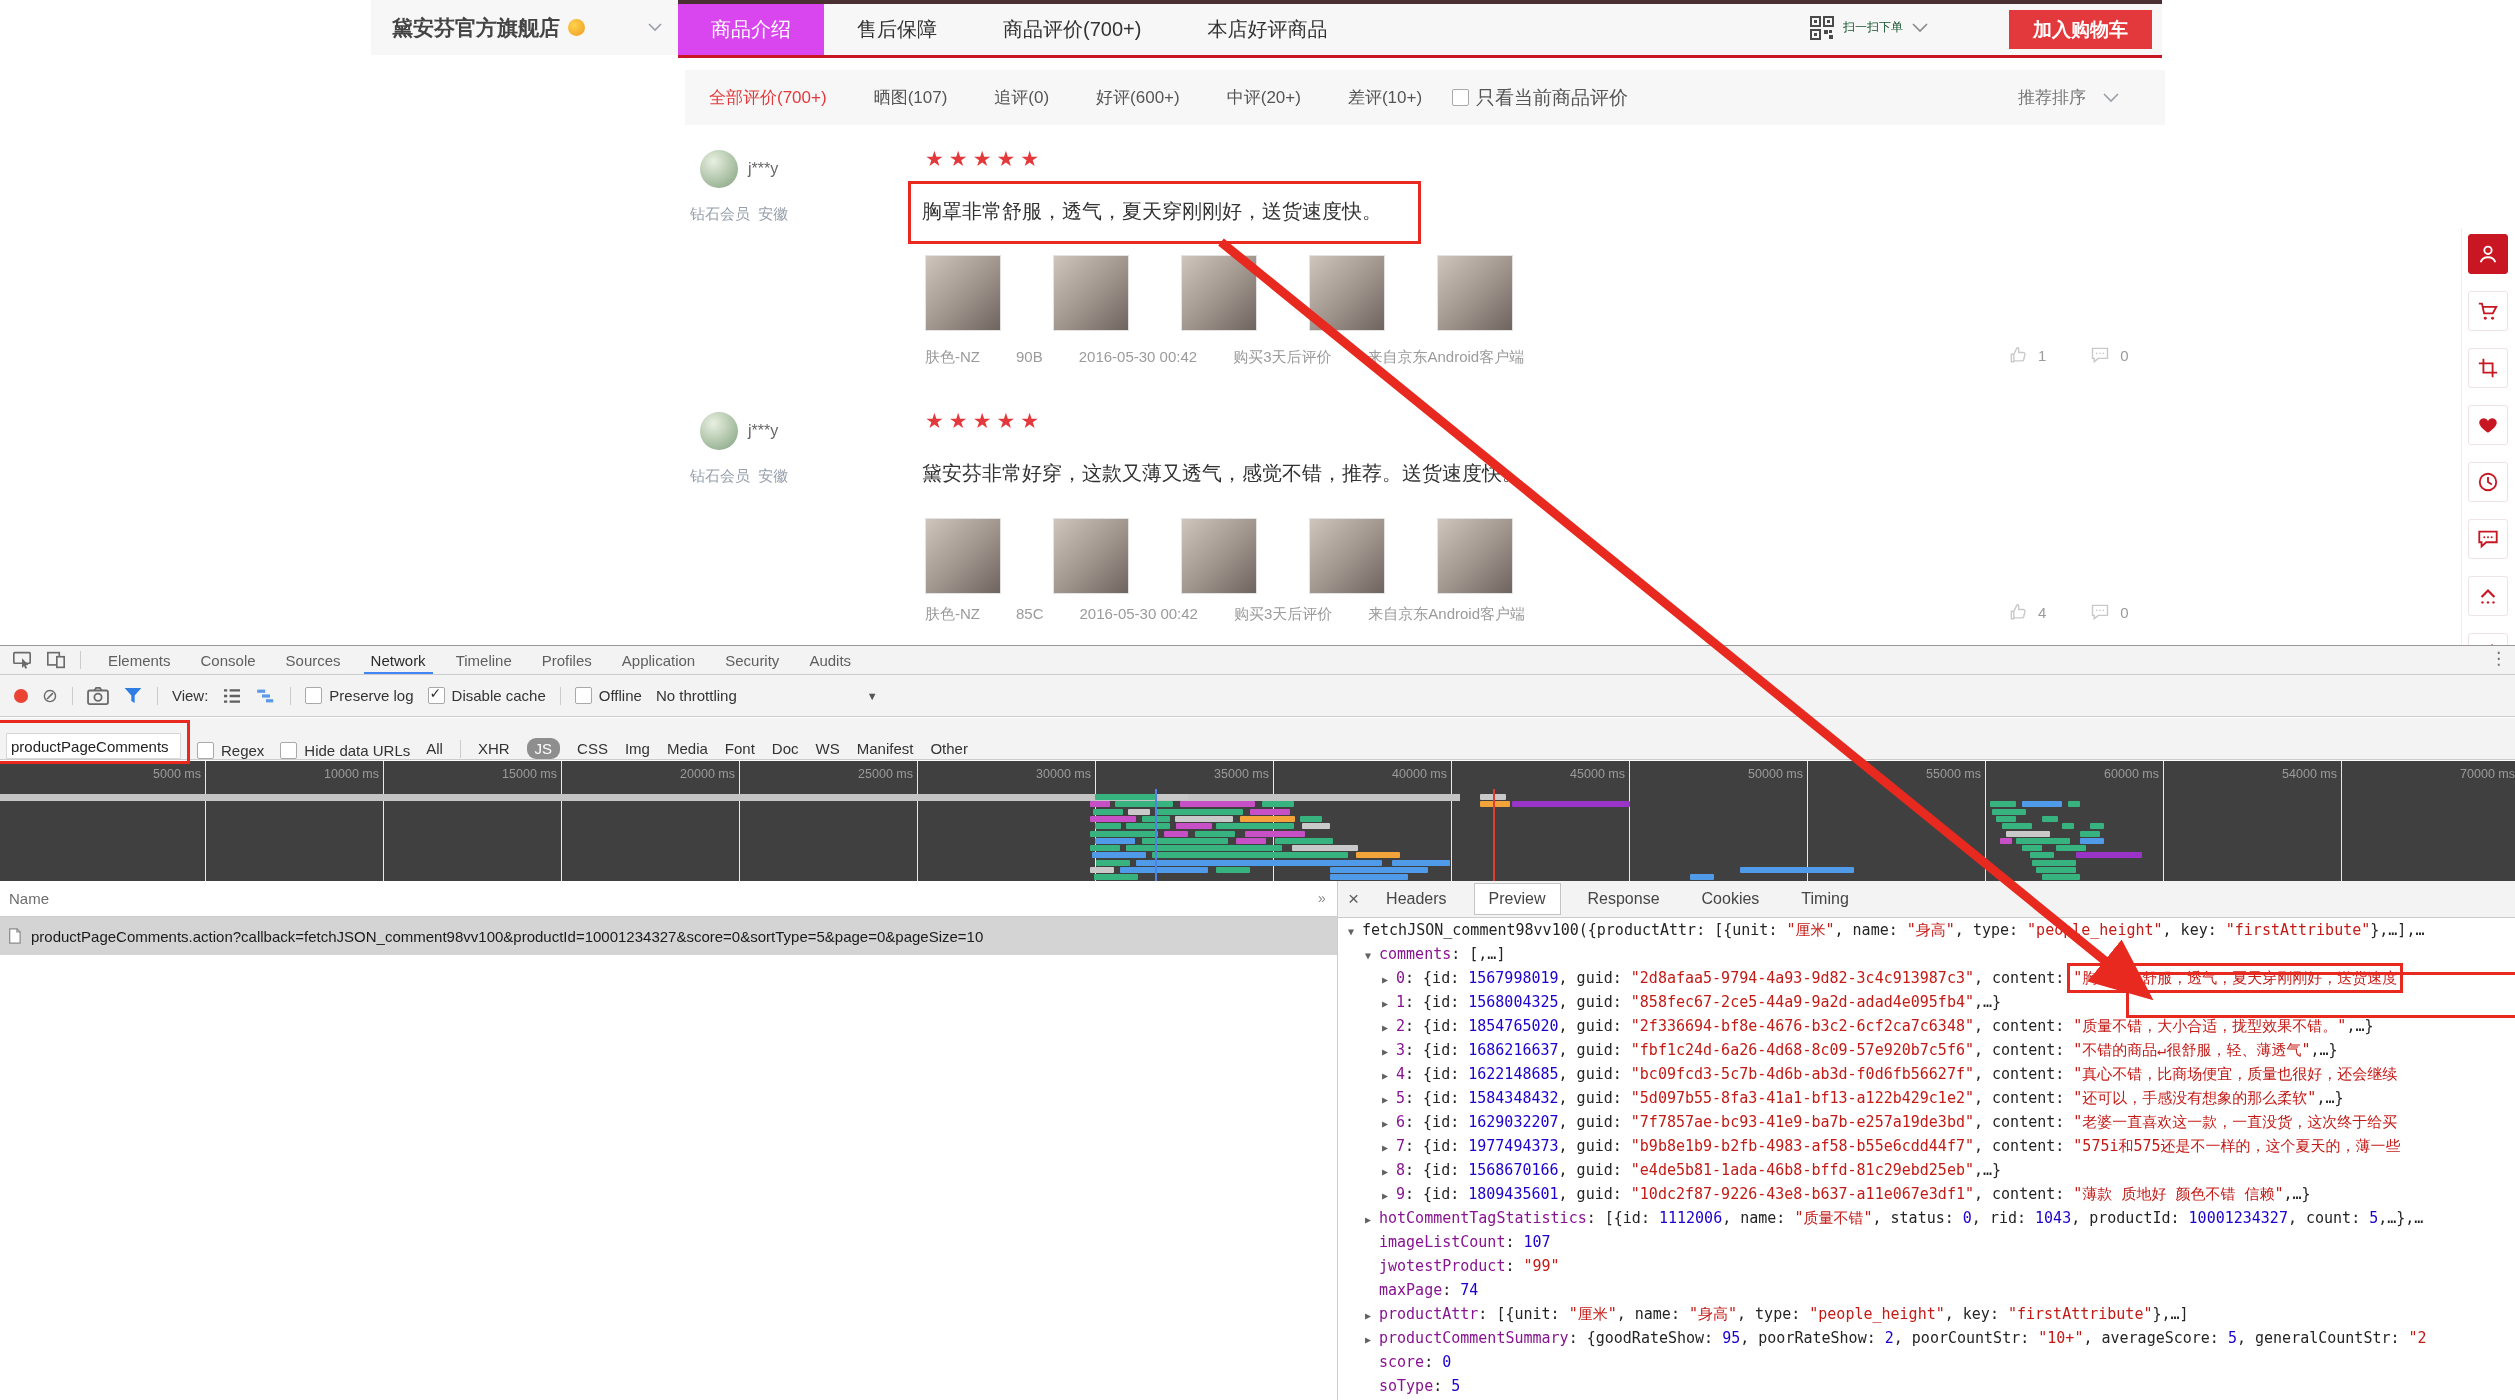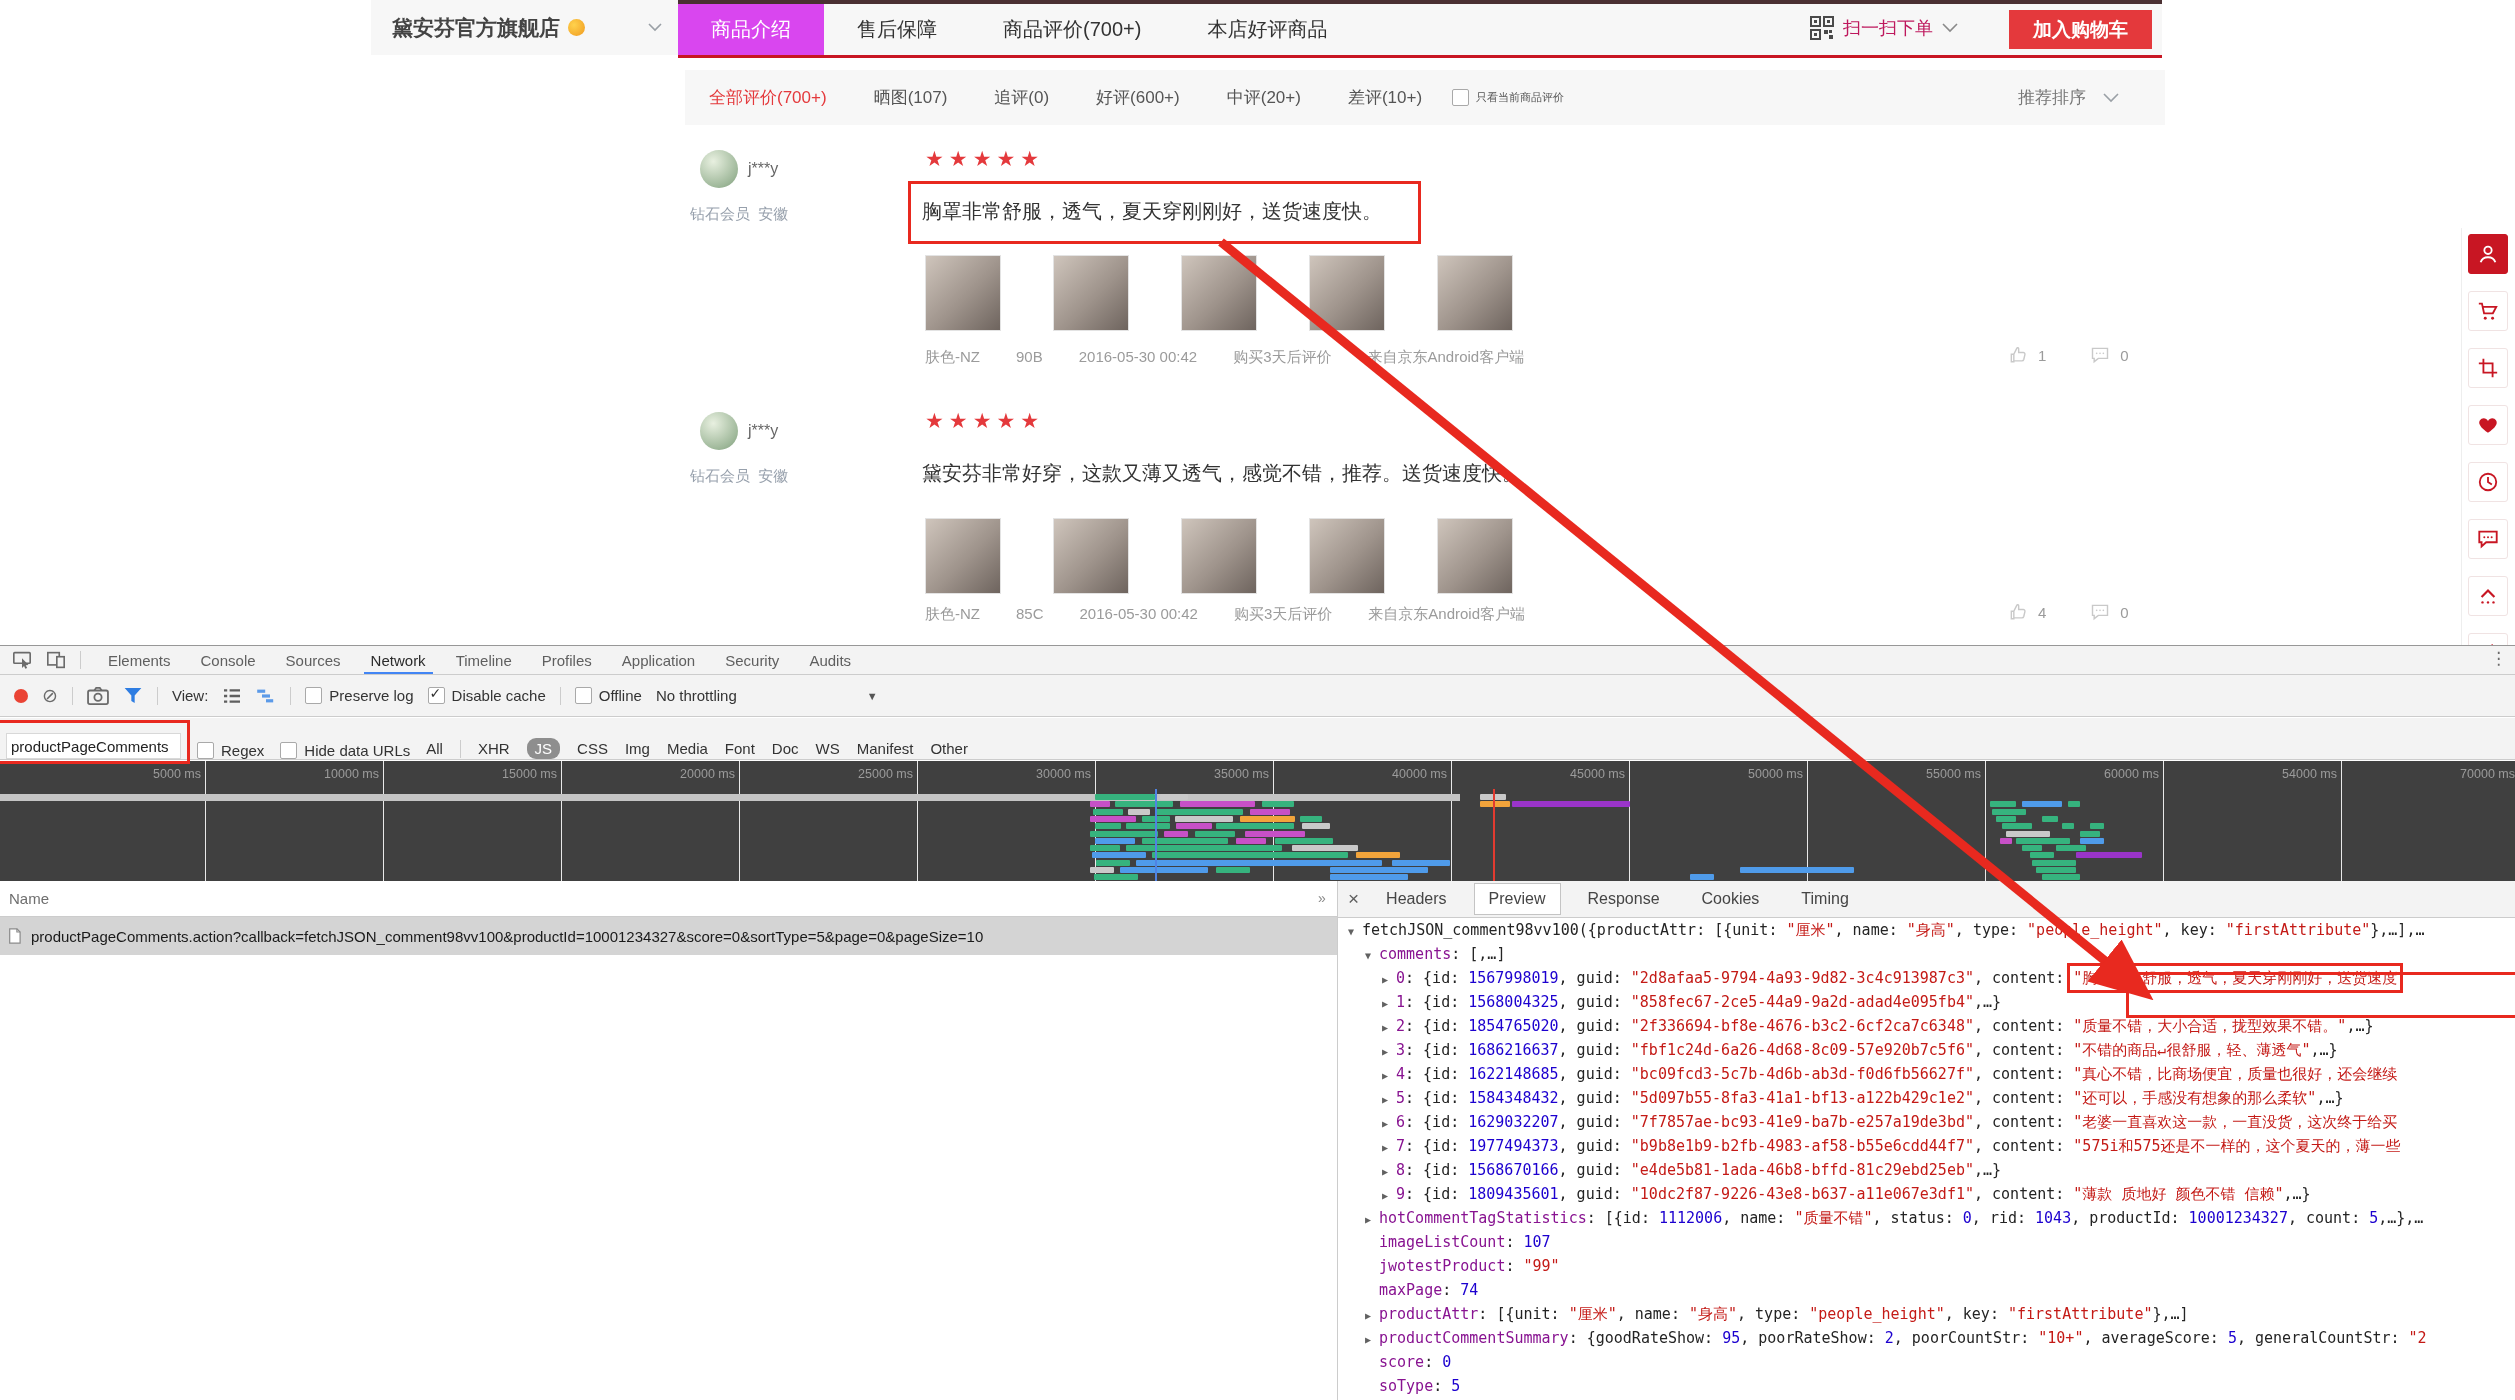--- a/index.html
+++ b/index.html
@@ -11,30 +11,30 @@
   .shopbar-darkstrip{left:678px;top:0;width:1484px;height:4px;background:#4a3032;}
   .shopbar-redline{left:678px;top:55px;width:1484px;height:3px;background:#c81623;}
   .store-block{left:392px;top:0;height:55px;display:flex;align-items:center;gap:8px;}
   .store-name{font-size:21px;font-weight:bold;color:#444;}
   .store-dot{width:17px;height:17px;border-radius:50%;background:radial-gradient(circle at 35% 35%,#ffd24d,#f09a1f);}
   .store-chevron{margin-left:55px;color:#9aa0a6;}
   .shop-tabs{left:678px;top:4px;height:51px;display:flex;align-items:stretch;}
   .shop-tab{display:flex;align-items:center;padding:0 33px;font-size:20px;color:#333;cursor:pointer;}
   .shop-tab.active{background:#d946ef;color:#fff;}
   .scan-block{left:1810px;top:0;height:55px;display:flex;align-items:center;gap:9px;color:#4a4a4a;}
-  .scan-label{font-size:18px;color:#be185d;}
+  .scan-label{font-size:12px;color:#14532d;}
   .cart-btn{left:2009px;top:10px;width:143px;height:39px;background:#e4393c;color:#fff;font-size:19px;font-weight:bold;
     display:flex;align-items:center;justify-content:center;cursor:pointer;}
   
   .rfilter-bg{left:685px;top:70px;width:1480px;height:55px;background:#f7f7f7;}
   .rfilter-items{left:709px;top:70px;height:55px;display:flex;align-items:center;gap:47px;}
   .rf-item{font-size:17px;color:#555;cursor:pointer;white-space:nowrap;}
   .rf-item.active{color:#e4393c;}
   .rf-checkwrap{left:1452px;top:70px;height:55px;display:flex;align-items:center;gap:7px;}
-  .rf-checklabel{font-size:11px;color:#555;}
+  .rf-checklabel{font-size:19px;color:#555;}
   .sort-block{left:2018px;top:70px;height:55px;display:flex;align-items:center;gap:17px;color:#777;}
   .sort-label{font-size:17px;}
   .cbx{width:15px;height:15px;border:1px solid #a9a9a9;background:#fff;border-radius:2px;position:relative;flex:0 0 auto;}
   .cbx.checked::after{content:"✓";position:absolute;left:1px;top:-3px;font-size:14px;color:#333;font-weight:bold;}
   
   .review .avatar{position:absolute;width:38px;height:38px;border-radius:50%;
     background:radial-gradient(circle at 35% 30%,#e8f0e0,#9fb89a 70%,#7c9a78);}
   .review .uname{position:absolute;font-size:16px;color:#666;}
   .review .ulevel{position:absolute;font-size:15px;color:#97a0ac;}
   .review .stars{position:absolute;font-size:21px;color:#e4393c;letter-spacing:5px;}

